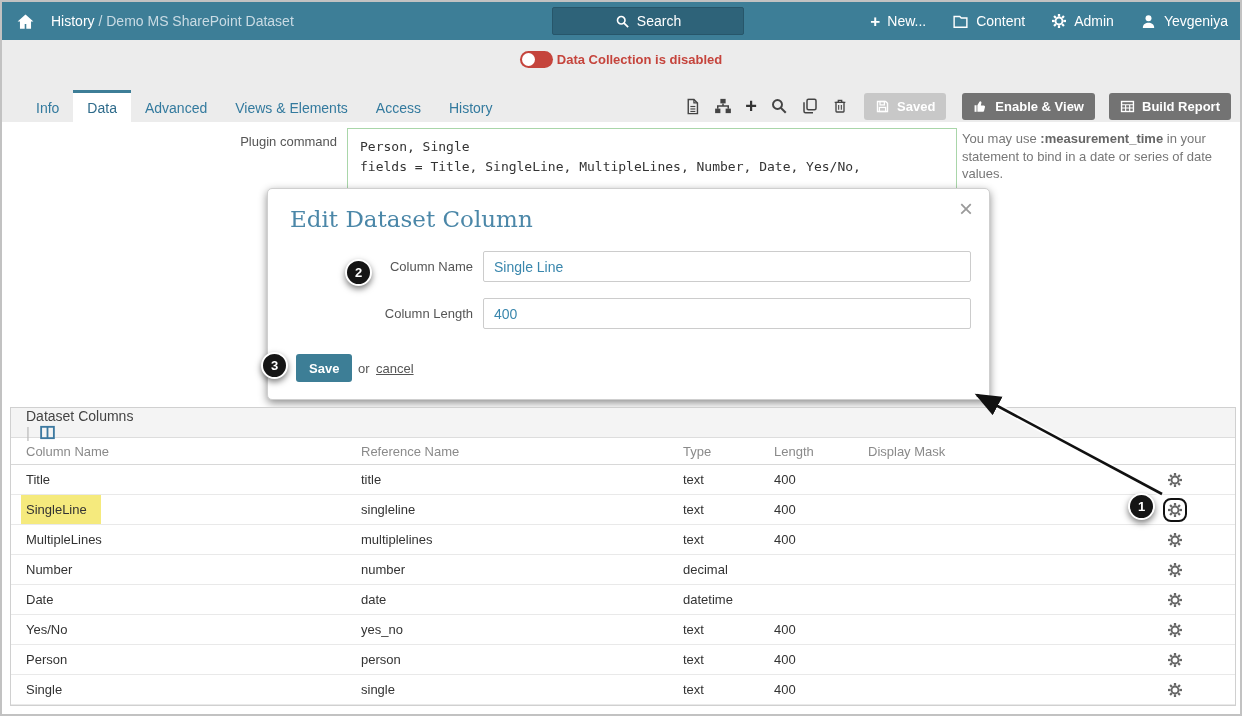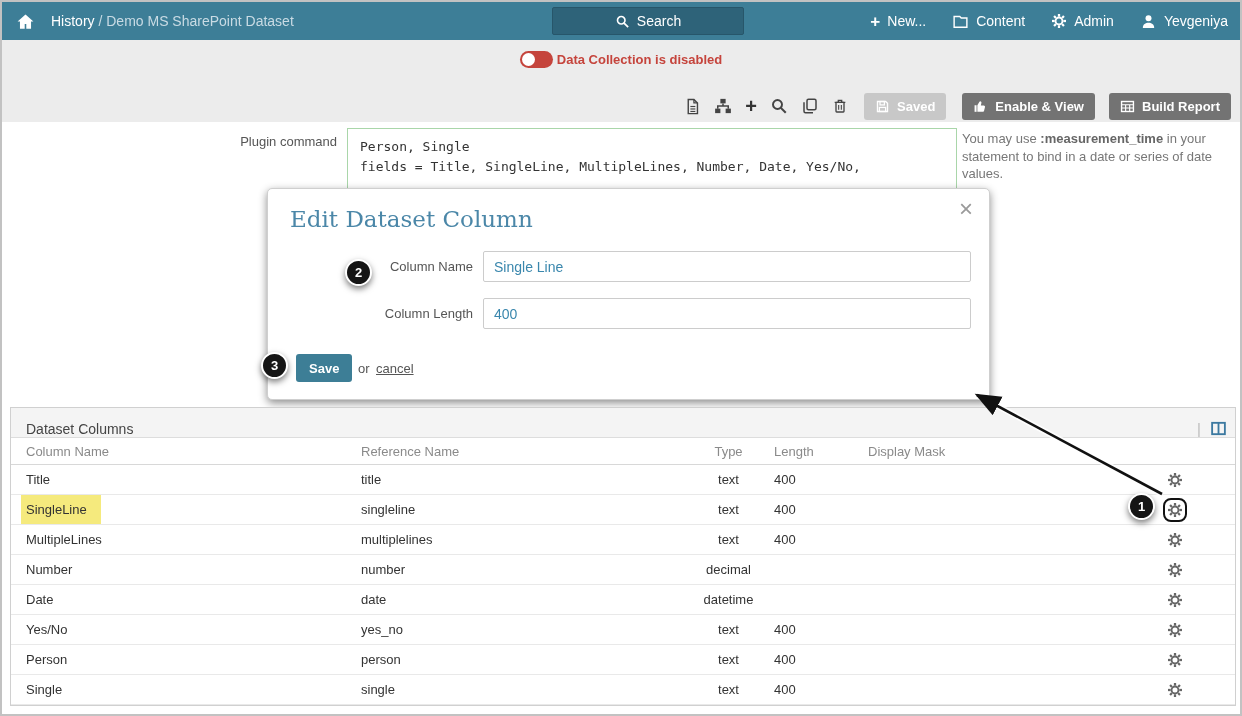--- a/index.html
+++ b/index.html
@@ -84,31 +84,31 @@
   
   .badge { position:absolute; width:27px; height:27px; border-radius:50%;
            background:#151515; color:#fff; font-size:13px; font-weight:bold;
            display:flex; align-items:center; justify-content:center;
            border:2px solid #fff; box-shadow:0 3px 6px rgba(0,0,0,.5); z-index:30; }
 
   
   .panel { position:absolute; top:405px; left:8px; width:1226px; height:299px;
            border:1px solid #d0d0d0; background:#fff; }
   .panel-head { height:30px; background:#f4f4f4; border-bottom:1px solid #ddd;
-                display:flex; align-items:flex-end; padding:0 8px 0 15px; }
+                display:flex; align-items:flex-start; padding:0 8px 0 15px;flex-direction:column; }
   .panel-title { font-size:14px; color:#444; flex:1; }
   .panel-tools { display:flex; align-items:center; gap:9px; color:#3c79a0; }
   .panel-sep { color:#bbb; font-size:15px; }
   .thead { height:27px; display:flex; align-items:center; font-size:13px; color:#8a8a8a;
            border-bottom:1px solid #d8d8d8; }
   .trow { height:30px; display:flex; align-items:center; font-size:13px; color:#333;
           border-bottom:1px solid #e9e9e9; }
   .c-name { width:350px; padding-left:15px; }
   .c-ref  { width:322px; }
-  .c-type { width:91px;text-align:center; }
+  .c-type { width:91px; }
   .c-len  { width:94px; }
   .c-mask { flex:1; }
   .c-gear { width:120px; display:flex; justify-content:center; }
   .gear-btn { color:#666; cursor:pointer; display:flex; align-items:center;
               justify-content:center; padding:2px; border:2px solid transparent; }
   .gear-btn.circled { border:2px solid #111; border-radius:8px; background:#fff; }
   .hl { background:#f5ea7d; display:inline-block; padding:7px 14px 7px 5px; margin-left:-5px; }
 
   
   .overlay { position:absolute; top:0; left:0; width:1242px; height:716px;
@@ -246,20 +246,28 @@
     </div>
   </div>
 
   <div class="band">
     <div class="toggle-row">
       <span class="toggle-pill">
           <span class="toggle-knob"></span>
         </span>
       <span class="toggle-label">Data Collection is disabled</span>
     </div>
+    <div class="tabs">
+      <div class="tab">Info</div>
+      <div class="tab active">Data</div>
+      <div class="tab">Advanced</div>
+      <div class="tab">Views &amp; Elements</div>
+      <div class="tab">Access</div>
+      <div class="tab">History</div>
+    </div>
     <div class="toolbar">
       <div class="tool-icons">
         <span class="ticon">
             <svg width="17" height="19">
               <use href="#i-file"></use>
             </svg>
           </span>
         <span class="ticon">
             <svg width="18" height="18">
               <use href="#i-sitemap"></use>

